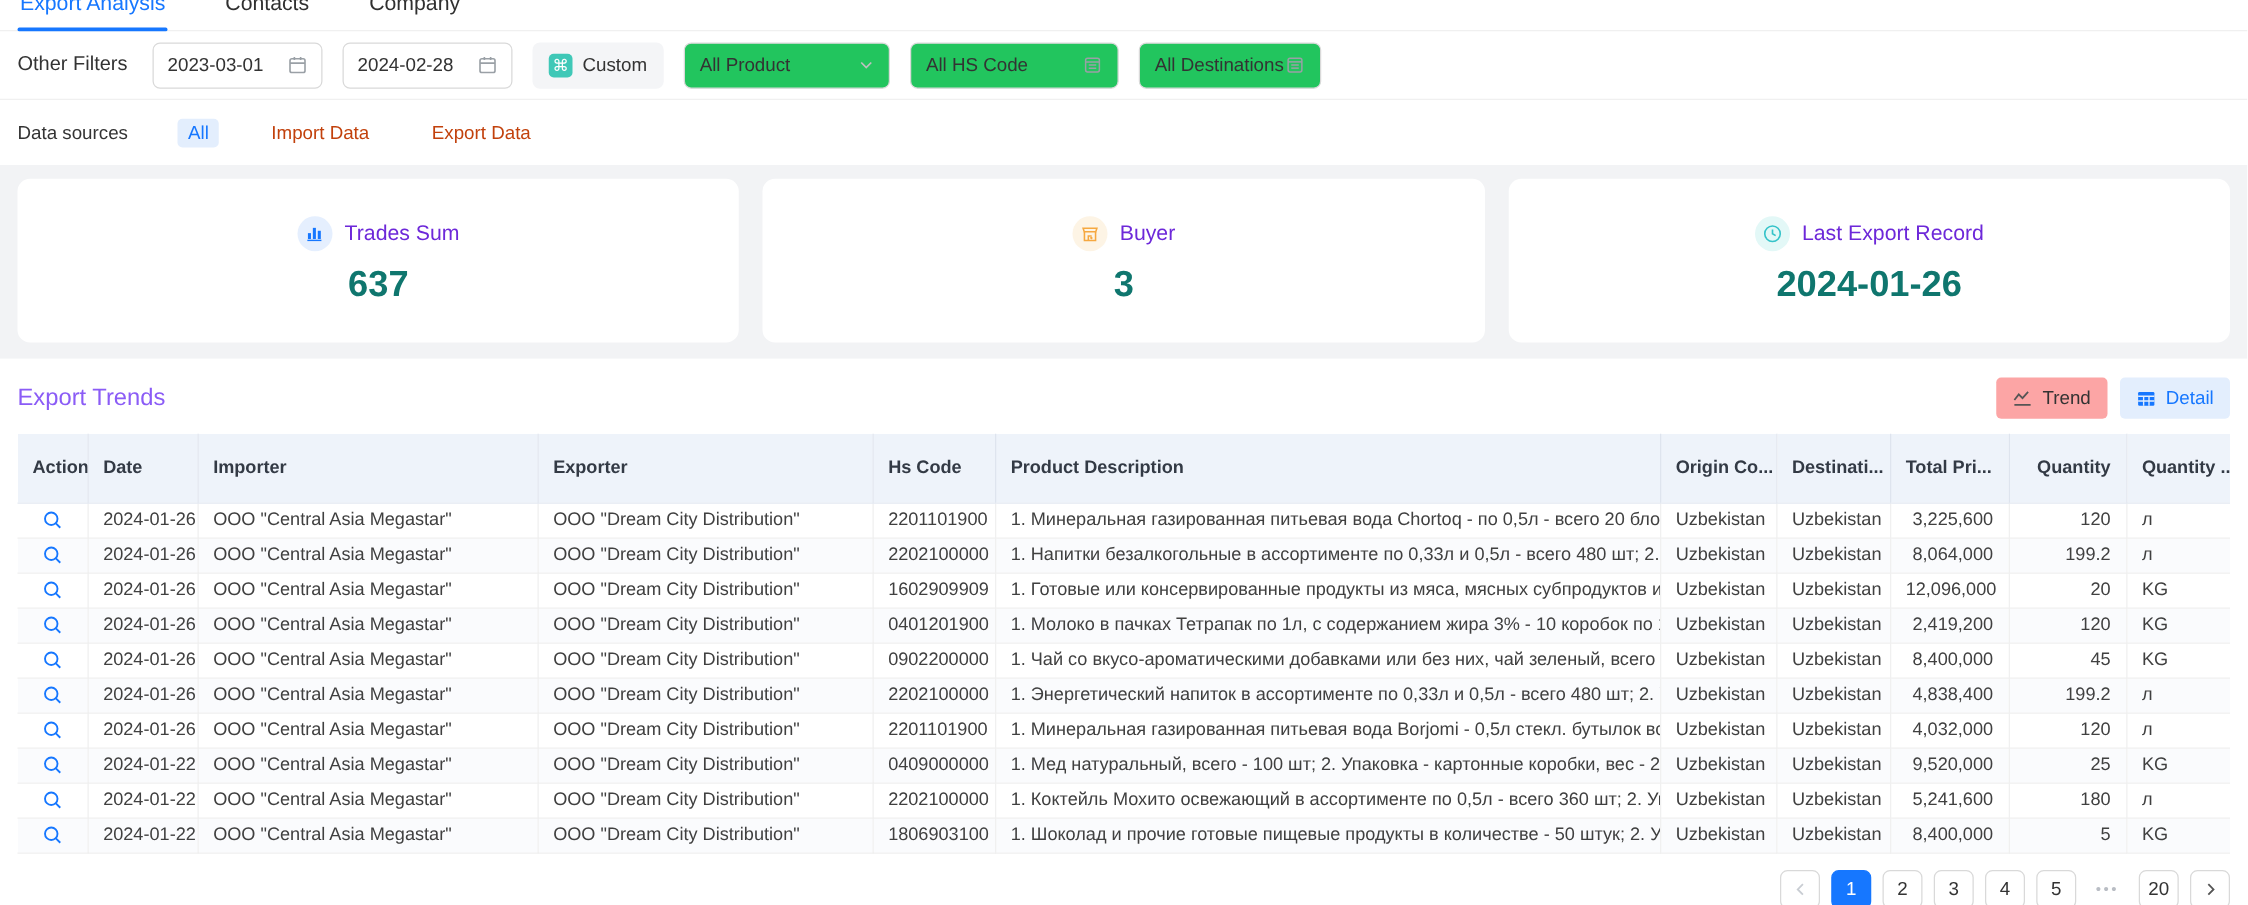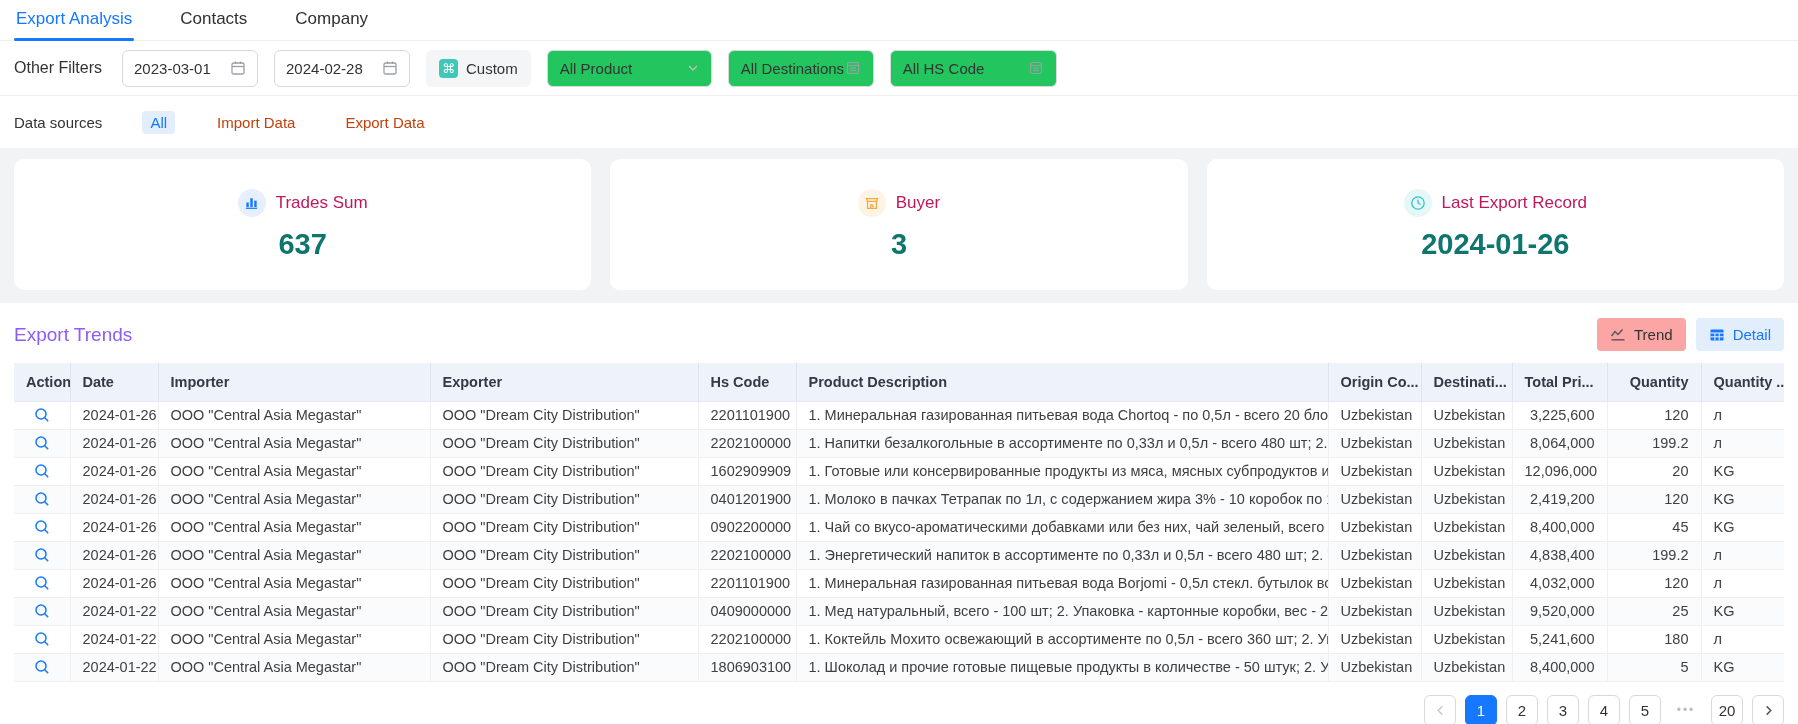--- a/index.html
+++ b/index.html
@@ -1,21 +1,21 @@
 <!DOCTYPE html>
 <html><head>
 <meta charset="utf-8">
 <style>
   * { margin:0; padding:0; box-sizing:border-box; }
   html,body { width:1798px; height:724px; background:#fff; overflow:hidden;
     font-family:"Liberation Sans","DejaVu Sans",sans-serif; color:#333; }
 
   
   .tabbar { display:flex; align-items:flex-end; gap:44px; padding:0 0 0 14px;
-    height:41px; border-bottom:1px solid #f0f0f0; background:#fff; }
+    height:25px; border-bottom:1px solid #f0f0f0; background:#fff; }
   .tab { font-size:17px; color:#303030; padding:9px 2px 11px; cursor:pointer; position:relative; }
   .tab.active { color:#1677ff; font-weight:500; }
   .tab.active::after { content:""; position:absolute; left:0; right:0; bottom:-1px;
     height:3px; background:#1677ff; border-radius:2px; }
 
   
   .filterrow { display:flex; align-items:center; gap:16px; height:55px;
     padding:0 14px; border-bottom:1px solid #f0f0f0; }
   .filter-label { font-size:16px; color:#333; margin-right:4px; }
   .inputbox { display:flex; align-items:center; justify-content:space-between;
@@ -41,37 +41,37 @@
 
   
   .cardband { background:#f2f3f5; padding:11px 14px 13px; }
   .cards { display:flex; gap:19px; }
   .card { flex:1; background:#fff; border-radius:10px; height:131px;
     display:flex; flex-direction:column; align-items:center; justify-content:center; }
   .card-head { display:flex; align-items:center; gap:10px; }
   .card-icon { width:28px; height:28px; border-radius:50%; display:flex;
     align-items:center; justify-content:center; }
   .ci-blue { background:#e5effe; } .ci-orange { background:#fdf4e5; } .ci-teal { background:#e3f8f7; }
-  .card-label { font-size:17px; color:#be185d; }
+  .card-label { font-size:17px; color:#6d28d9; }
   .card-value { font-size:29px; font-weight:700; color:#0f766e; margin-top:11px; }
 
   
   .trendshead { display:flex; align-items:center; justify-content:space-between;
     padding:15px 14px 12px; background:#fff; }
   .trends-title { font-size:19px; font-weight:400; color:#8b5cf6; }
   .view-btns { display:flex; gap:10px; }
   .view-btn { display:flex; align-items:center; gap:8px; height:33px; padding:0 13px;
     border-radius:4px; font-size:15px; cursor:pointer; }
   .view-btn.trend { background:#fca5a5; color:#333; }
   .view-btn.detail { background:#e3eefd; color:#1677ff; }
 
   
   .tablewrap { padding:0 14px; }
   table { width:1770px; border-collapse:collapse; table-layout:fixed; font-size:14.5px; }
-  thead th { background:#eef3fa; height:38px; font-weight:700; color:#333a45;
+  thead th { background:#eef3fa; height:55px; font-weight:700; color:#333a45;
     text-align:left; padding:0 12px; border-right:1px solid #dee4ee;
     border-bottom:1px solid #e4e9f2; white-space:nowrap; overflow:hidden; }
   thead th:last-child { border-right:none; }
   thead th.num { text-align:right; }
   tbody td { height:28px; padding:0 12px; color:#404040; white-space:nowrap;
     overflow:hidden; border-right:1px solid #f0f0f0; border-bottom:1px solid #f0f0f0; }
   tbody td:last-child { border-right:none; }
   tbody tr:nth-child(even) { background:#fafbfd; }
   td.num { text-align:right; }
   td.c-action { text-align:center; padding:0; }
@@ -124,32 +124,32 @@
     <span>Custom</span>
   </div>
 
   <div class="selectbox w-product">
     <span>All Product</span>
     <svg class="icon12" viewBox="0 0 12 12" fill="none" stroke="#bfbfbf" stroke-width="1.4">
         <path d="M2 4l4 4 4-4"></path>
       </svg>
   </div>
 
-  <div class="selectbox w-dest">
-    <span>All Destinations</span>
+  <div class="selectbox w-hs">
+    <span>All HS Code</span>
     <svg class="icon16" viewBox="0 0 16 16" fill="none" stroke="#9aa0a6" stroke-width="1.2">
       <rect x="2.5" y="2.5" width="11" height="11" rx="1.5"></rect>
         <line x1="2.5" y1="5.5" x2="13.5" y2="5.5"></line>
       <line x1="5" y1="8" x2="11" y2="8"></line>
         <line x1="5" y1="10.5" x2="11" y2="10.5"></line>
     </svg>
   </div>
 
-  <div class="selectbox w-hs">
-    <span>All HS Code</span>
+  <div class="selectbox w-dest">
+    <span>All Destinations</span>
     <svg class="icon16" viewBox="0 0 16 16" fill="none" stroke="#9aa0a6" stroke-width="1.2">
       <rect x="2.5" y="2.5" width="11" height="11" rx="1.5"></rect>
         <line x1="2.5" y1="5.5" x2="13.5" y2="5.5"></line>
       <line x1="5" y1="8" x2="11" y2="8"></line>
         <line x1="5" y1="10.5" x2="11" y2="10.5"></line>
     </svg>
   </div>
 </div>
 
 <div class="sourcesrow">

